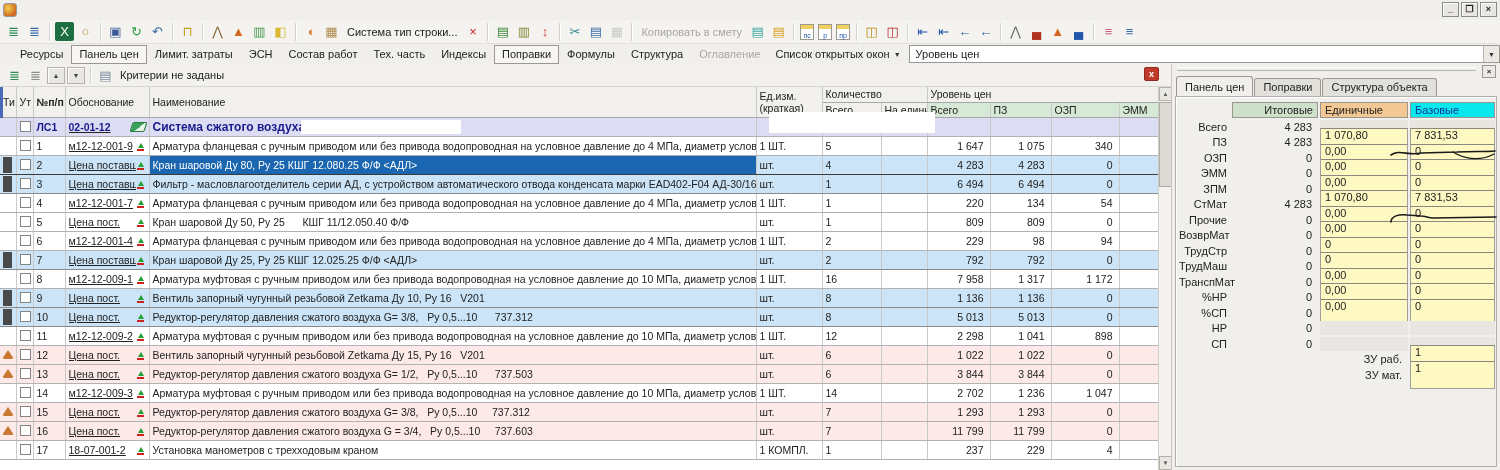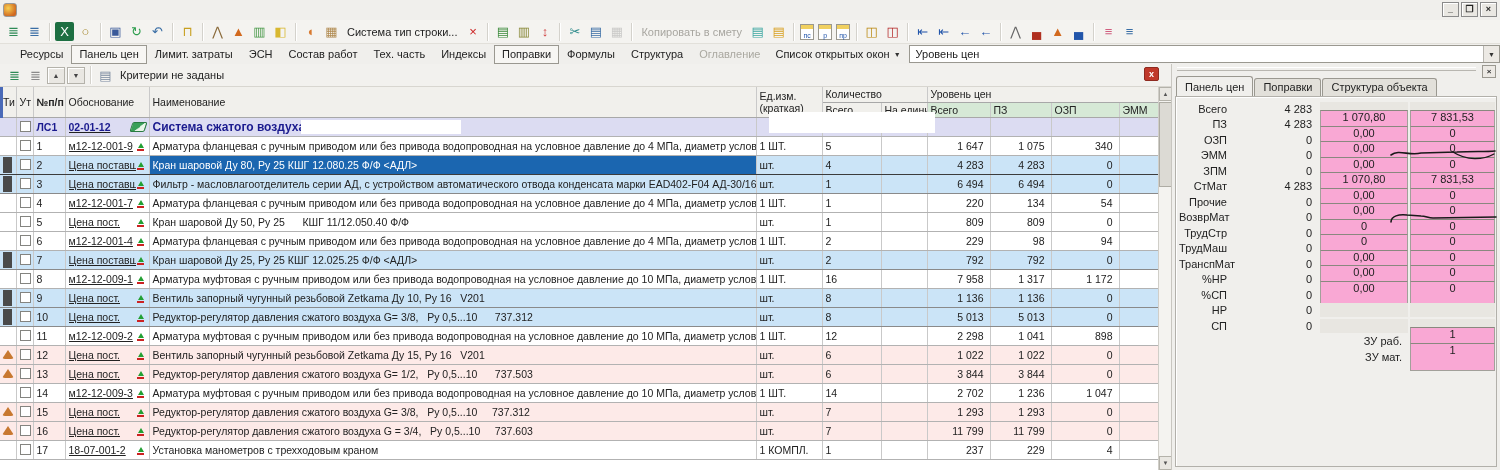--- a/index.html
+++ b/index.html
@@ -91,21 +91,21 @@
   .prow { display:flex; align-items:center; height:15.5px; }
   .phead { height:17px; margin-bottom:1px; }
   .plabel { width:53px; text-align:right; padding-right:5px; flex:none; }
   .ptot { width:86px; text-align:right; padding-right:6px; flex:none; }
   .punit { width:88px; margin-left:2px; flex:none; }
   .pbase { width:85px; margin-left:2px; flex:none; }
   .ph { display:block; height:16px; line-height:15px; padding:0 4px; border:1px solid #98968e; }
   .ph.tot { background:#cfe0ca; }
   .ph.unit { background:#f4c894; }
   .ph.base { background:#0ae8ee; color:#103a9a; }
-  .pbox { height:28px; line-height:13px; background:#f9a8d4; border:1px solid #a2a09a; border-top-color:#8a887f; text-align:center; padding:0 4px; }
+  .pbox { height:28px; line-height:13px; background:#fef9c3; border:1px solid #a2a09a; border-top-color:#8a887f; text-align:left; padding:0 4px; }
   .pflat { height:14px; background:#e8e6e1; }
   .flabel { text-align:right; padding-right:6px; }
 
   
   .blob { position:absolute; background:#fff; z-index:6; }
   .squig { position:absolute; z-index:7; pointer-events:none; }
 </style>
 </head>
 <body>
 
@@ -714,20 +714,32 @@
     <div class="panel">
       <div class="grip"></div>
       <div class="panel-close">×</div>
       <div class="ptabs">
           <span class="ptab on">Панель цен</span>
           <span class="ptab">Поправки</span>
           <span class="ptab">Структура объекта</span>
         </div>
       <div class="pbody">
         <div class="pgrid">
+          <div class="prow phead">
+            <span class="plabel"></span>
+            <span class="ptot" style="padding:0;">
+                <span class="ph tot">Итоговые</span>
+              </span>
+            <span class="punit">
+                <span class="ph unit">Единичные</span>
+              </span>
+            <span class="pbase">
+                <span class="ph base">Базовые</span>
+              </span>
+          </div>
           <div>
               <div class="prow">
                 <span class="plabel">Всего</span>
                 <span class="ptot">4 283</span>
                 <span class="punit">
                   <div class="pflat"></div>
                 </span>
                 <span class="pbase">
                   <div class="pflat"></div>
                 </span>

